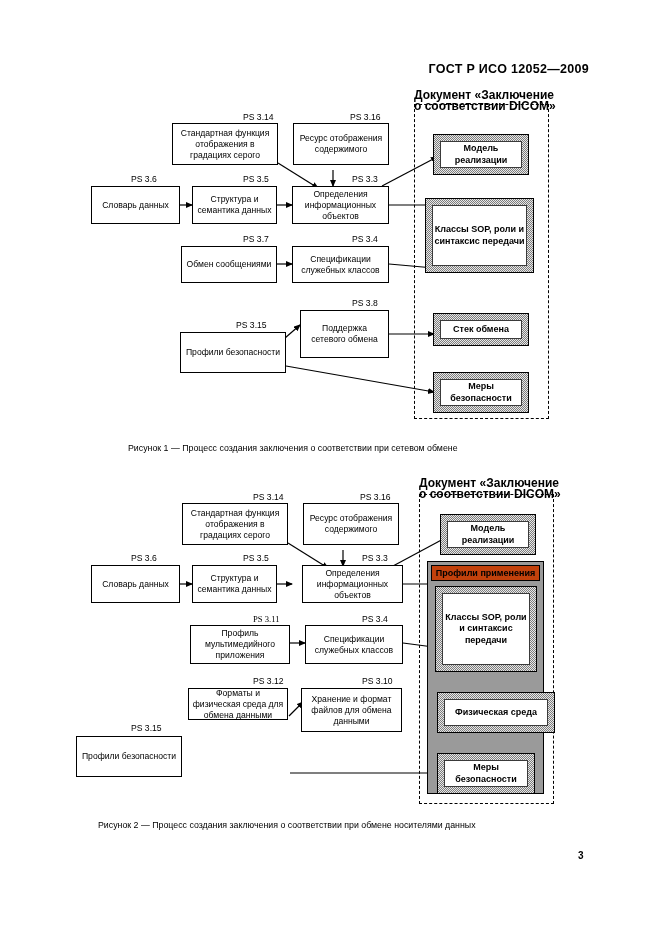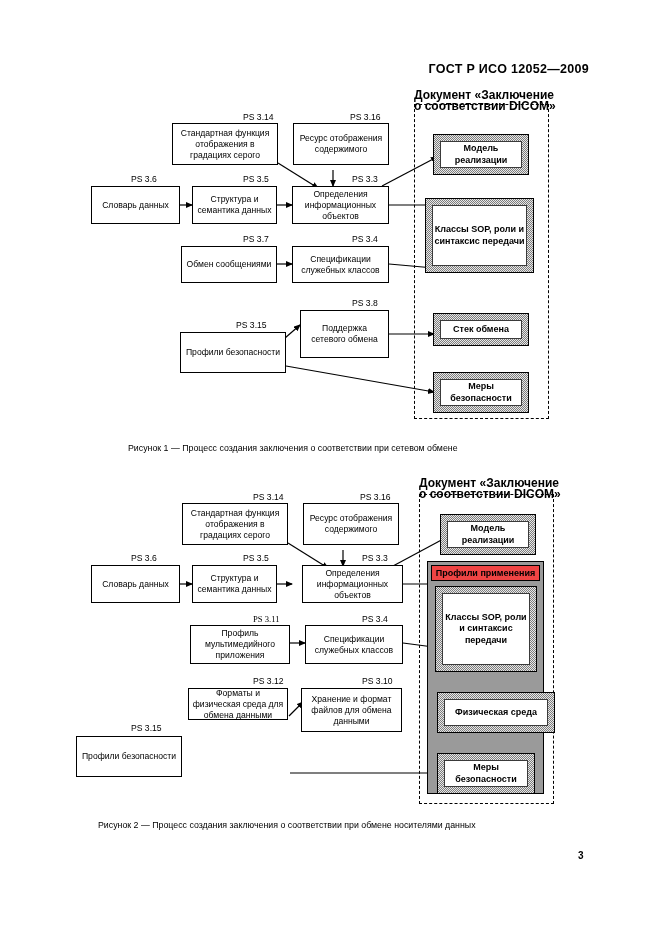--- a/index.html
+++ b/index.html
@@ -56,21 +56,21 @@
     font-size:9px;font-weight:bold;line-height:11.5px;
   }
 
   
   .greybox{
     position:absolute;box-sizing:border-box;
     background:#9a9a9a;border:1.4px solid #000;
   }
   .greylabel{
     position:absolute;box-sizing:border-box;
-    background:#ef4444;border:1.2px solid #000;
+    background:#c2410c;border:1.2px solid #000;
     display:flex;align-items:center;justify-content:center;
     font-size:9px;font-weight:bold;white-space:nowrap;
   }
 
   
   .caption{
     position:absolute;font-size:8.8px;white-space:nowrap;
   }
   #page-number{
     position:absolute;left:578px;top:850px;

